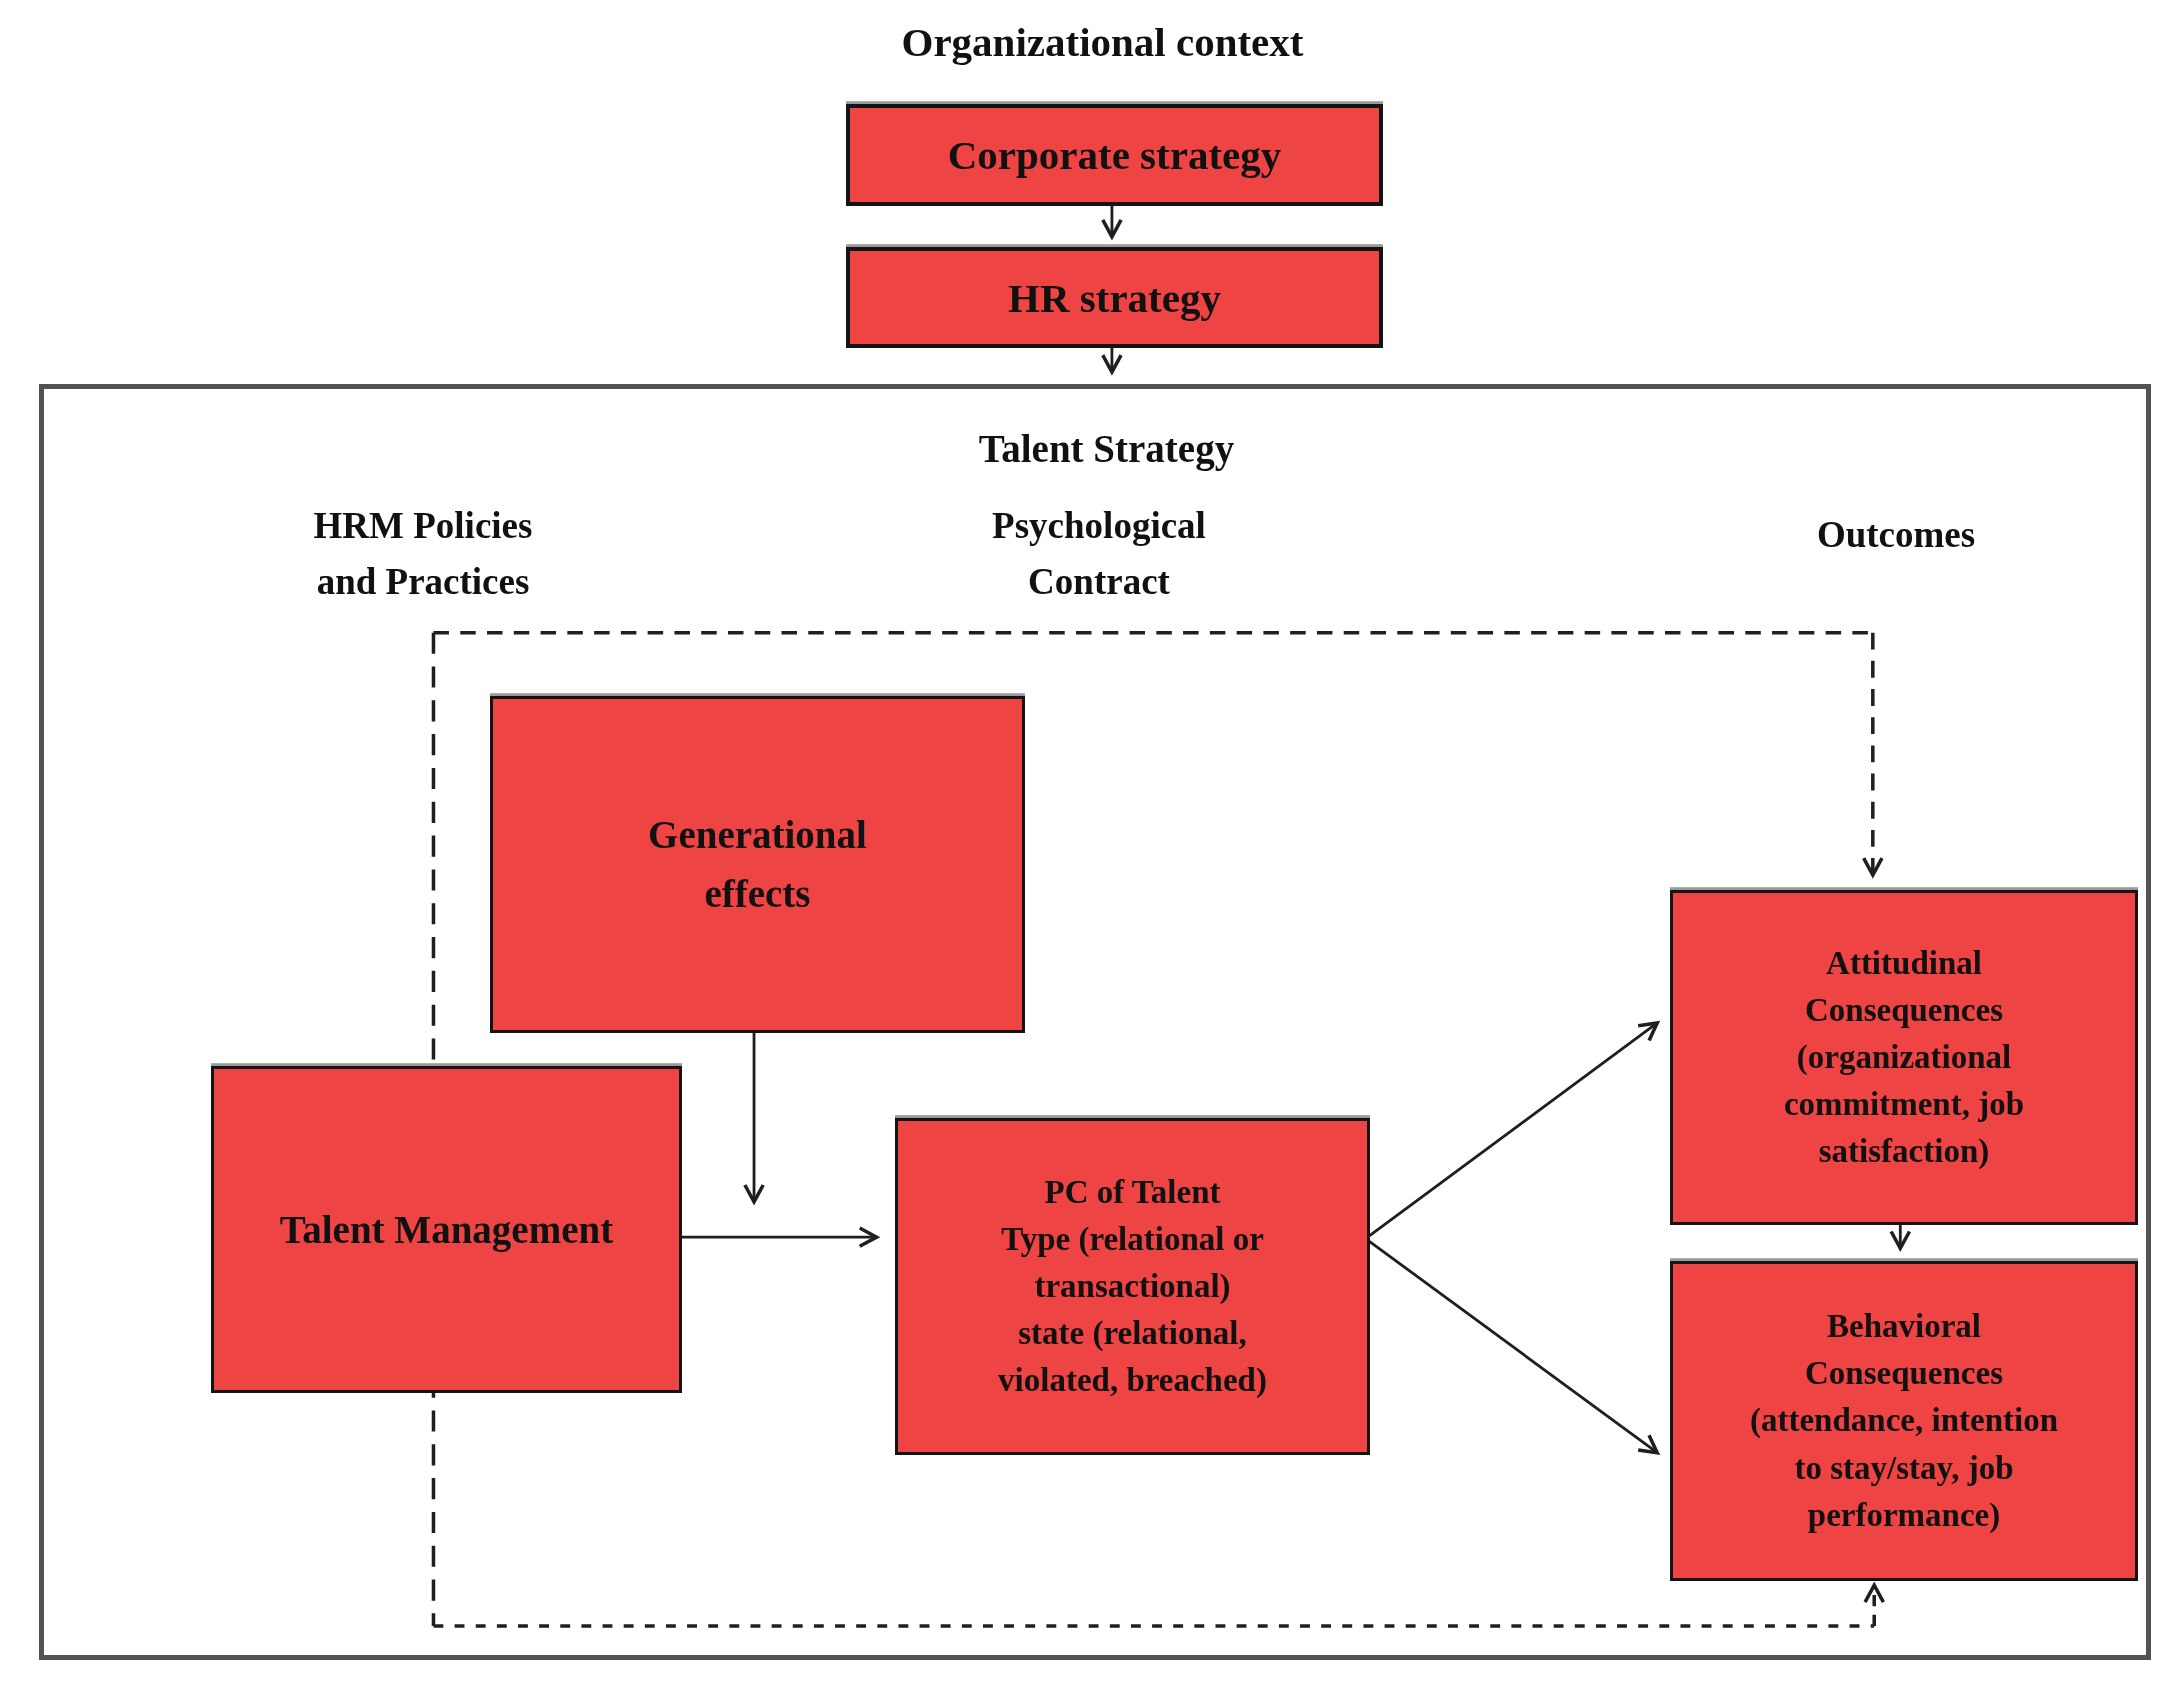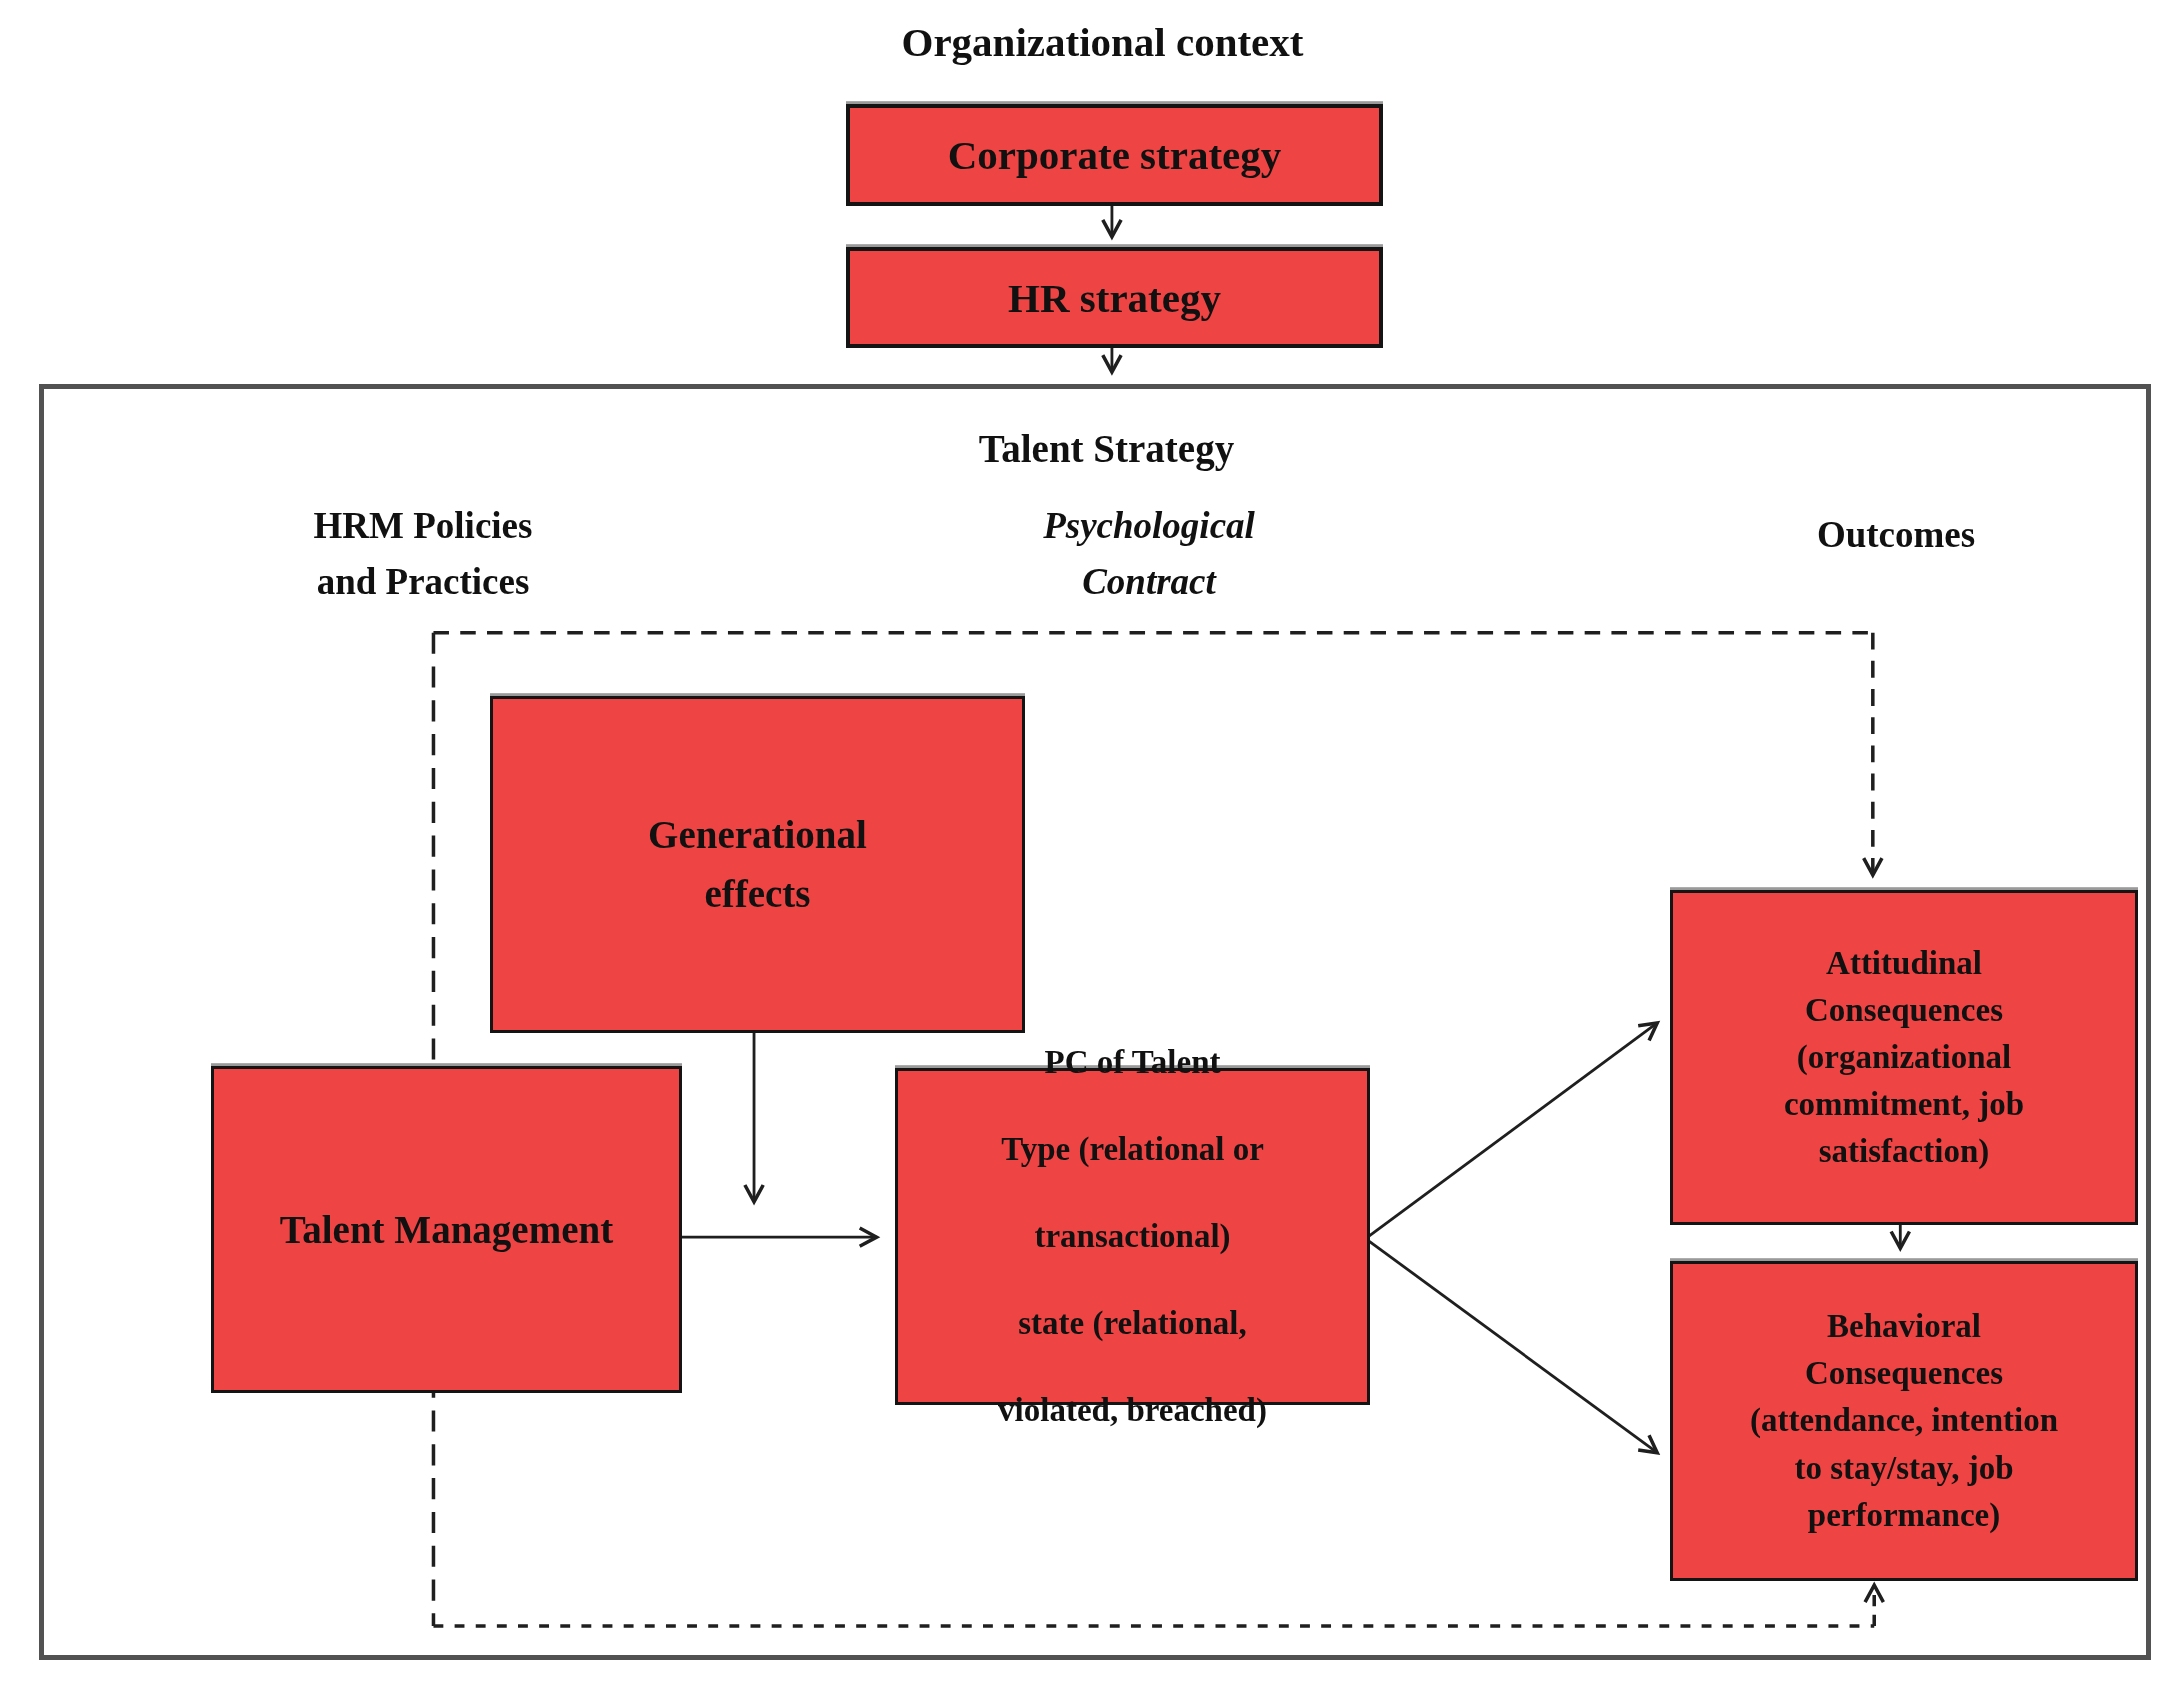--- a/index.html
+++ b/index.html
@@ -18,25 +18,25 @@
   .fs56{font-size:39px;}
   .fs52{font-size:37px;}
   .fs47{font-size:33px;line-height:1.43;}
   
   #org-title{left:775px;top:18.3px;width:655px;}
   #corp-box{left:846px;top:104px;width:529px;height:94px;}
   #hr-box{left:846px;top:247px;width:529px;height:93px;}
   #outer-box{left:39px;top:384px;width:2102px;height:1266px;}
   #ts-title{left:779px;top:400px;width:655px;margin-top:26px;}
   #col-hrm{left:247px;top:498px;width:352px;}
-  #col-psy{left:973px;top:498px;width:352px;font-style:italic;}
+  #col-psy{left:923px;top:498px;width:352px;}
   #col-out{left:1720px;top:513px;width:352px;}
   #gen-box{left:490px;top:696px;width:529px;height:331px;}
   #tm-box{left:211px;top:1066px;width:465px;height:321px;}
-  #pc-box{left:895px;top:1068px;width:469px;height:331px;gap:40px;}
+  #pc-box{left:895px;top:1118px;width:469px;height:331px;}
   #att-box{left:1670px;top:890px;width:462px;height:329px;}
   #beh-box{left:1670px;top:1261px;width:462px;height:314px;}
 </style>
 </head>
 <body>
 
 <div class="canvas">
 
   <svg class="wires" width="2183" height="1681" viewBox="0 0 3098 2386">
     <defs>

